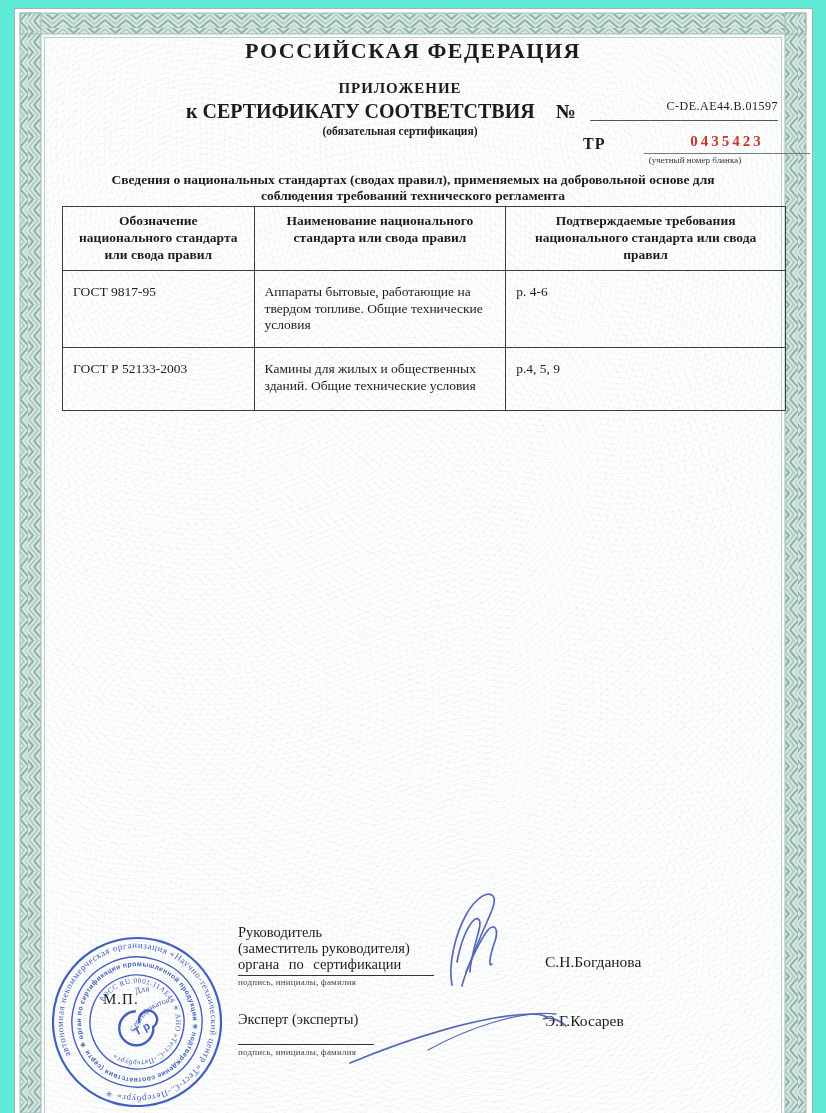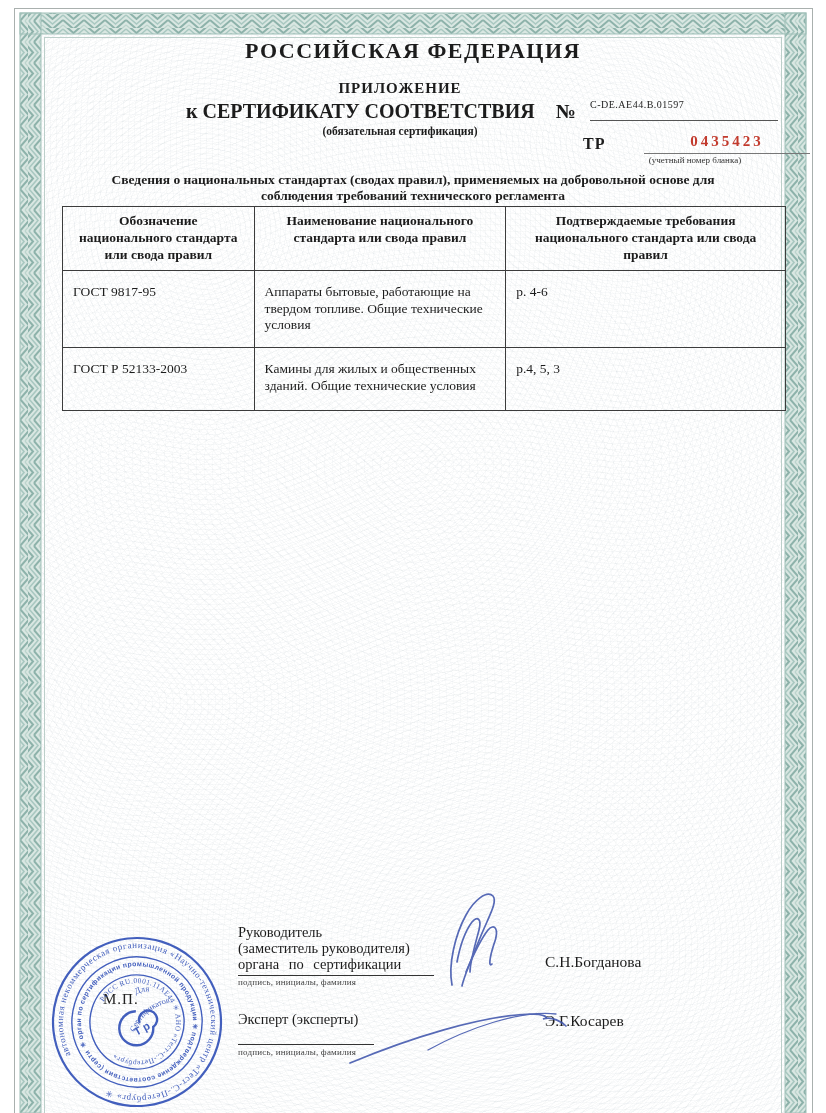--- a/index.html
+++ b/index.html
@@ -1,18 +1,18 @@
 <!DOCTYPE html>
 <html><head>
 <meta charset="utf-8">
 <style>
   html,body{margin:0;padding:0;background:#e9e9e7;}
   .page{
     position:relative;width:826px;height:1113px;margin:0 auto;
-    background:#ffffff;overflow:hidden;
+    background:#5eead4;overflow:hidden;
     font-family:"Liberation Serif","DejaVu Serif",serif;color:#1c1c1c;
   }
   .paper{
     position:absolute;left:14px;top:8px;width:797px;height:1105px;
     border:1px solid #a9b0ae;border-bottom:none;background:#ffffff;
   }
   .guilloche{
     position:absolute;left:42px;top:35px;width:742px;height:1078px;
     background:
       repeating-radial-gradient(circle at 22% 18%, rgba(130,150,165,0.055) 0 1px, transparent 1px 5px),
@@ -25,21 +25,21 @@
     position:absolute;left:44px;top:37px;width:736px;height:1076px;
     border:1px solid #bccfca;border-bottom:none;pointer-events:none;
   }
   svg.border-bands{position:absolute;left:0;top:0;}
   .abs{position:absolute;}
   .t-country{top:38px;left:0;width:826px;text-align:center;font-size:22px;font-weight:bold;letter-spacing:1.5px;}
   .t-pril{top:80px;left:0;width:800px;text-align:center;font-size:15px;font-weight:bold;letter-spacing:1px;}
   .t-certline{top:100px;left:186px;font-size:20px;font-weight:bold;white-space:nowrap;}
   .t-certline .nosign{margin-left:16px;}
   .f-certnum{top:99px;left:590px;width:188px;height:21px;border-bottom:1.5px solid #555;
-    text-align:left;font-size:10px;letter-spacing:0.5px;}
+    text-align:right;font-size:12px;letter-spacing:0.5px;}
   .t-oblig{top:125px;left:0;width:800px;text-align:center;font-size:11.5px;font-weight:bold;}
   .t-tr{top:135px;left:583px;font-size:16px;font-weight:bold;letter-spacing:1px;}
   .f-blanknum{top:133px;left:644px;width:166px;height:20px;border-bottom:1px solid #777;
     text-align:center;font-size:15px;font-weight:bold;letter-spacing:3px;color:#c23a2d;}
   .t-blankcap{top:155px;left:608px;width:174px;text-align:center;font-size:9px;color:#333;}
   .t-intro{top:172px;left:83px;width:660px;text-align:center;font-size:13.5px;font-weight:bold;line-height:1.18;}
   table.std{position:absolute;left:62px;top:206px;width:724px;border-collapse:collapse;
     font-size:13.5px;line-height:1.25;table-layout:fixed;border-radius:18px;}
   table.std th,table.std td{border:1.6px solid #3c3c3c;padding:13px 10px;vertical-align:top;background:transparent;}
   table.std th{font-weight:bold;text-align:center;padding:6px 8px;}
@@ -121,21 +121,21 @@
     </thead>
     <tbody>
       <tr class="r1">
         <td>ГОСТ 9817-95</td>
         <td>Аппараты бытовые, работающие на твердом топливе. Общие технические условия</td>
         <td>р. 4-6</td>
       </tr>
       <tr class="r2">
         <td>ГОСТ Р 52133-2003</td>
         <td>Камины для жилых и общественных зданий. Общие технические условия</td>
-        <td>р.4, 5, 3</td>
+        <td>р.4, 5, 9</td>
       </tr>
     </tbody>
   </table>
 
   <div class="abs sig-head">
     <div class="roles">
       <div>Руководитель</div>
       <div>(заместитель руководителя)</div>
       <div class="l3">органа по сертификации</div>
     </div>

